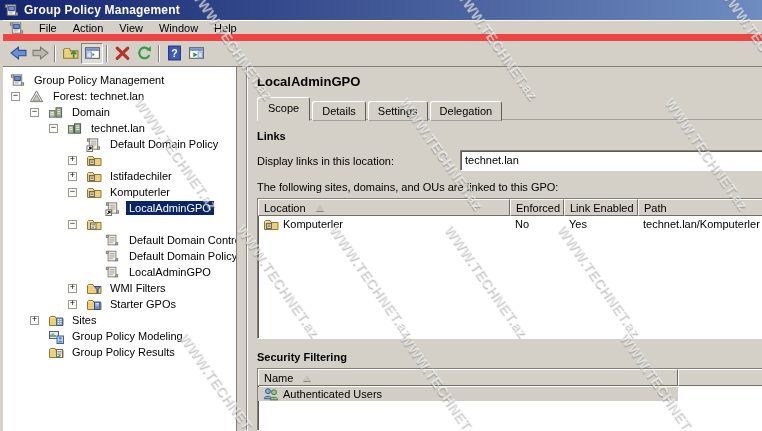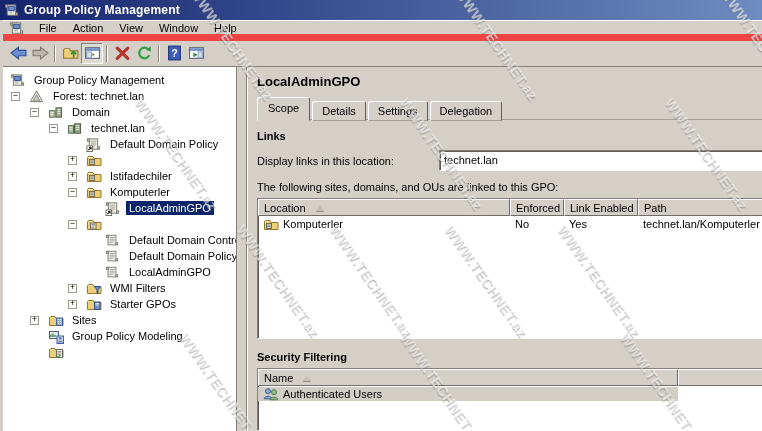--- a/index.html
+++ b/index.html
@@ -39,21 +39,21 @@
   .tlabel { padding:1px 3px; }
   .tlabel.sel { background:#0a246a; color:#fff; }
 
   
   .gpo-title { font-size:13px; font-weight:bold; margin-bottom:8px; }
   .tabstrip { height:23px; border-bottom:1px solid #a5a29a; position:relative; margin-right:0; }
   .tab { display:inline-block; padding:3px 9px 3px; background:#d4d0c8; border:1px solid; border-color:#fff #5f5d55 #a5a29a #fff; border-radius:3px 3px 0 0; position:relative; top:3px; margin-right:2px; font-size:11px; }
   .tab.active { top:0; padding:4px 10px 6px; border-bottom:1px solid #d4d0c8; z-index:2; }
   .sect-head { font-weight:bold; margin-top:10px; }
   .disp-row { display:flex; align-items:center; margin-top:8px; }
-  .disp-label { flex:none; width:182px; }
+  .disp-label { flex:none; width:203px; }
   .combo { flex:1; height:21px; background:#fff; border:1px solid; border-color:#848078 #fff #fff #848078; box-shadow:inset 1px 1px 0 #5c5a52; padding:3px 4px 0; margin-right:-6px; white-space:nowrap; }
   .intro { margin-top:10px; }
 
   .listbox { background:#fff; border:1px solid; border-color:#848078 #fff #fff #848078; box-shadow:inset 1px 1px 0 #5c5a52; margin-top:5px; margin-right:-3px; overflow:hidden; }
   .links-box { height:141px; }
   .hdr { display:grid; height:17px; background:#d4d0c8; }
   .links-grid { grid-template-columns:252px 54px 74px 1fr; }
   .sec-grid { grid-template-columns:420px 1fr; }
   .hcell { border:1px solid; border-color:#fff #6f6d65 #6f6d65 #fff; padding:1px 5px 0; display:flex; align-items:center; white-space:nowrap; overflow:hidden; }
   .sort-up { width:0; height:0; border-left:4px solid transparent; border-right:4px solid transparent; border-bottom:6px solid #c6c2b8; margin-left:10px; filter:drop-shadow(0 1px 0 #8d8a82); }
@@ -351,20 +351,21 @@
           </div>
           <div class="trow" style="padding-left: 27px;">
             <span class="tslot"></span>
             <span class="ticn"><svg width="16" height="15" viewBox="0 0 16 15" xmlns="http://www.w3.org/2000/svg">
                 <path d="M1.5 4.5 L1.5 12.5 L15 12.5 L15 5.5 L8 5.5 L7 3.5 L2.5 3.5 Z" fill="#eccf78" stroke="#95782a"></path>
  <path d="M2.5 4.5 L6.5 4.5" stroke="#f7e7ae"></path>
                 <rect x="8.5" y="4.5" width="6" height="8" fill="#f2f1ea" stroke="#6b6a5e"></rect>
                 <path d="M9.5 6.5h4M9.5 8h4M9.5 9.5h3" stroke="#9a988c"></path>
                 <path d="M9.5 11 l1 1 l2-2" stroke="#3f8f4a" fill="none" stroke-width="1.2"></path>
               </svg></span>
+            <span class="tlabel">Group Policy Results</span>
           </div>
         </div>
       <div class="splitter"></div>
 
       <div class="right-pane">
         <div class="gpo-title">LocalAdminGPO</div>
 
         <div class="tabstrip" id="tabs"><span class="tab active">Scope</span><span class="tab">Details</span><span class="tab">Settings</span><span class="tab">Delegation</span></div>
 
         <div class="sect-head">Links</div>

